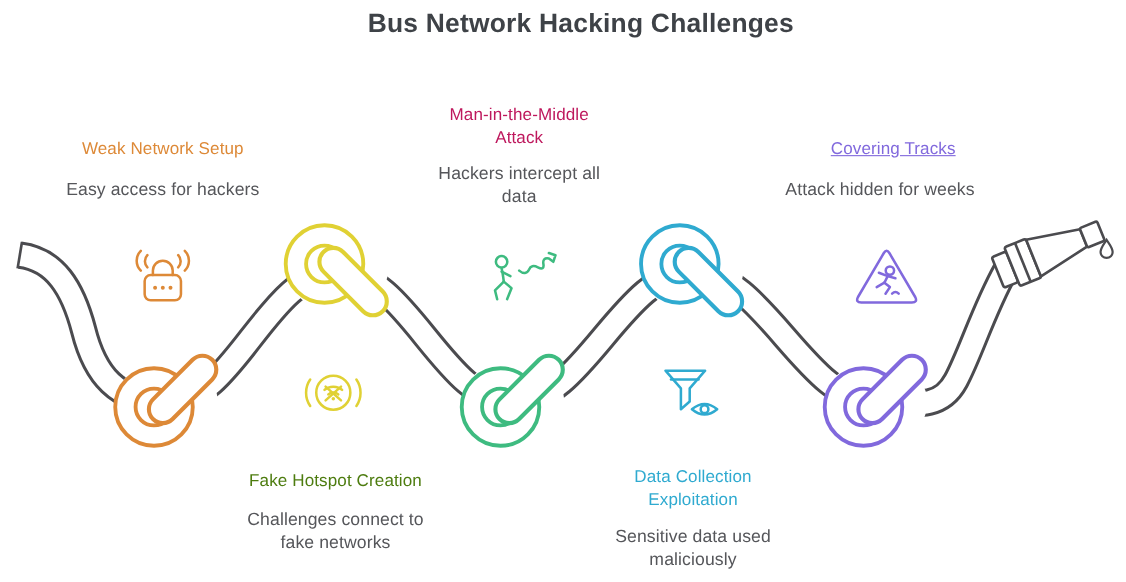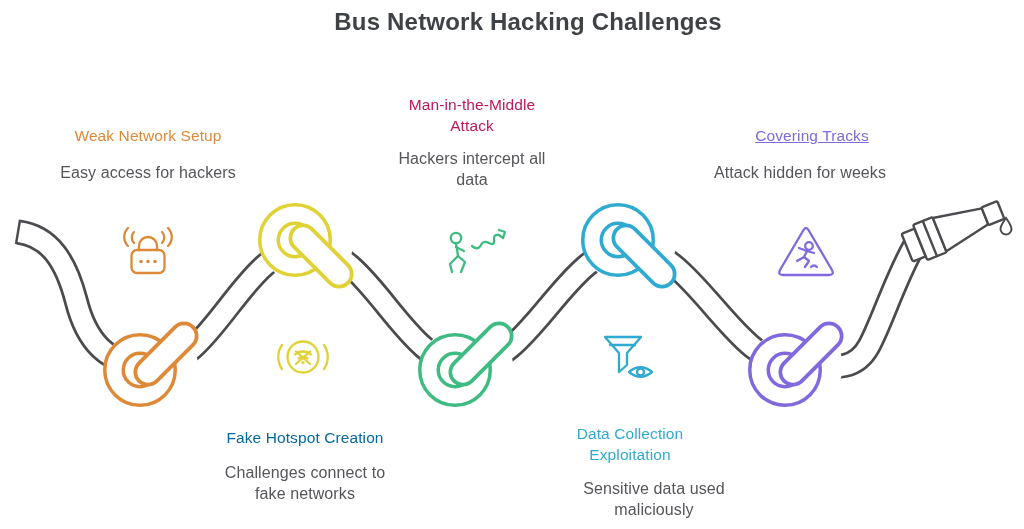--- a/index.html
+++ b/index.html
@@ -26,21 +26,21 @@
   .s1h{left:23px;top:125px;width:250px;}
   .s1d{left:23px;top:162px;width:250px;}
   
   .s2h{left:180px;top:427px;width:250px;}
   .s2d{left:210px;top:462px;width:190px;}
   
   .s3h{left:387px;top:94px;width:170px;}
   .s3d{left:387px;top:148px;width:170px;}
   
   .s4h{left:555px;top:423px;width:150px;}
-  .s4d{left:574px;top:478px;width:160px;}
+  .s4d{left:550px;top:478px;width:160px;}
   
   .s5h{left:687px;top:125px;width:250px;text-decoration:underline;}
   .s5d{left:675px;top:162px;width:250px;}
 </style>
 </head>
 <body>
 
 <div class="stage">
 
 <svg class="art" width="1024" height="529" viewBox="0 0 1024 529">
@@ -158,21 +158,21 @@
     <path d="M -2 5 L 3 9 L -1 15"></path>
     <path d="M 5 15 Q 8 12 11 15"></path>
   </g>
 </svg>
 
   <div class="page-title">Bus Network Hacking Challenges</div>
 
   <div class="lbl s1h" style="color: rgb(221, 137, 55);">Weak Network Setup</div>
   <div class="desc s1d">Easy access for hackers</div>
 
-  <div class="lbl s2h" style="color: #0369a1;">Fake Hotspot Creation</div>
+  <div class="lbl s2h" style="color: #4d7c0f;">Fake Hotspot Creation</div>
   <div class="desc s2d">Challenges connect to fake networks</div>
 
   <div class="lbl s3h" style="color: #be185d;">Man-in-the-Middle Attack</div>
   <div class="desc s3d">Hackers intercept all data</div>
 
   <div class="lbl s4h" style="color: rgb(47, 170, 208);">Data Collection Exploitation</div>
   <div class="desc s4d">Sensitive data used maliciously</div>
 
   <div class="lbl s5h" style="color: rgb(129, 105, 221);">Covering Tracks</div>
   <div class="desc s5d">Attack hidden for weeks</div>

